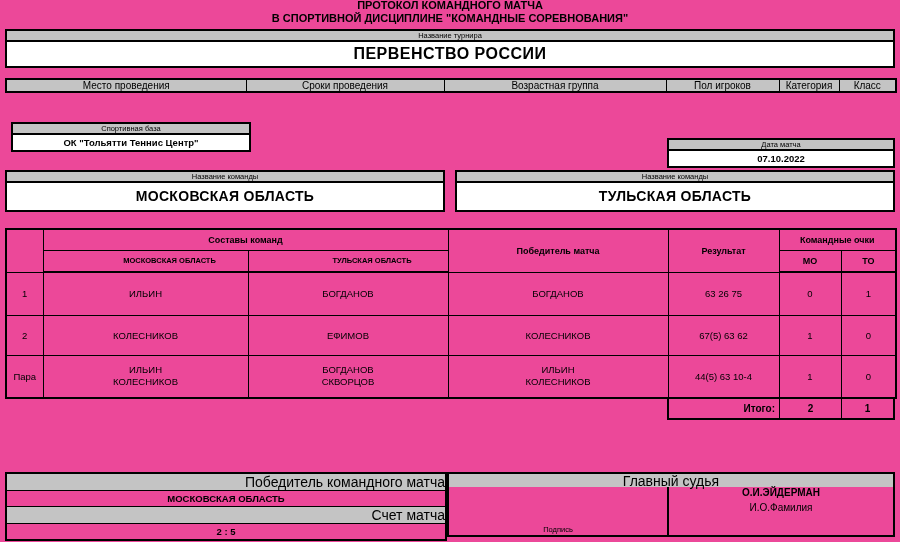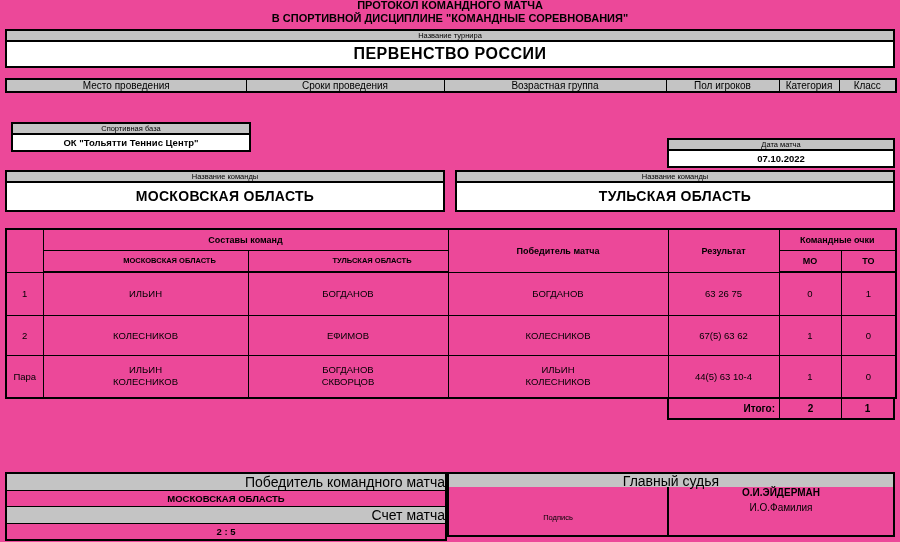--- a/index.html
+++ b/index.html
@@ -66,21 +66,21 @@
   
   .footer-left { position:absolute; top:472px; left:5px; width:442px; border:2px solid #000; }
   .footer-left td { height:15px; text-align:center; }
   .footer-left .g td { background:#c4c4c4; font-size:14px;text-align:right; }
   .footer-left .v td { height:16px; font-size:9.5px; font-weight:bold; }
   .footer-right { position:absolute; top:472px; left:447px; width:448px; height:65px;
                   border:2px solid #000; display:flex; flex-direction:column; }
   .footer-right .band { height:13px; font-size:14px; }
   .judge-body { flex:1; display:flex; }
   .sign-cell { width:220px; border-right:2px solid #000; display:flex; align-items:flex-end;
-               justify-content:center; font-size:7.5px; padding-bottom:13px; }
+               justify-content:center; font-size:7.5px; padding-bottom:1px; }
   .name-cell { flex:1; display:flex; flex-direction:column; align-items:center;
                padding-bottom:1px; }
   .judge-name { font-weight:bold; font-size:10px; margin-bottom:4px; }
   .name-hint { font-size:10px; }
 </style>
 </head>
 <body>
 
 <div class="page">
 

